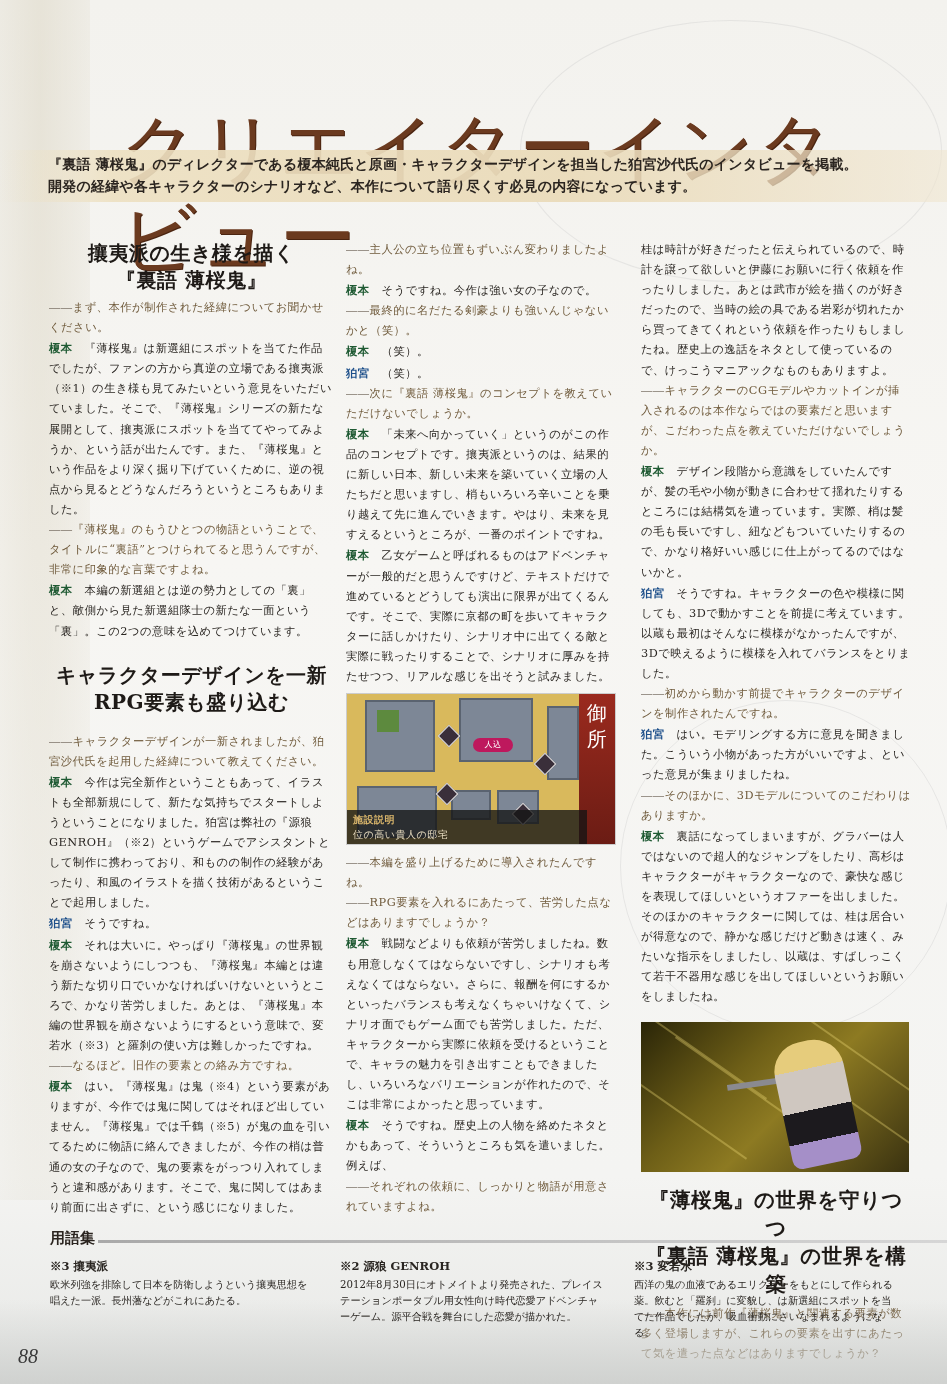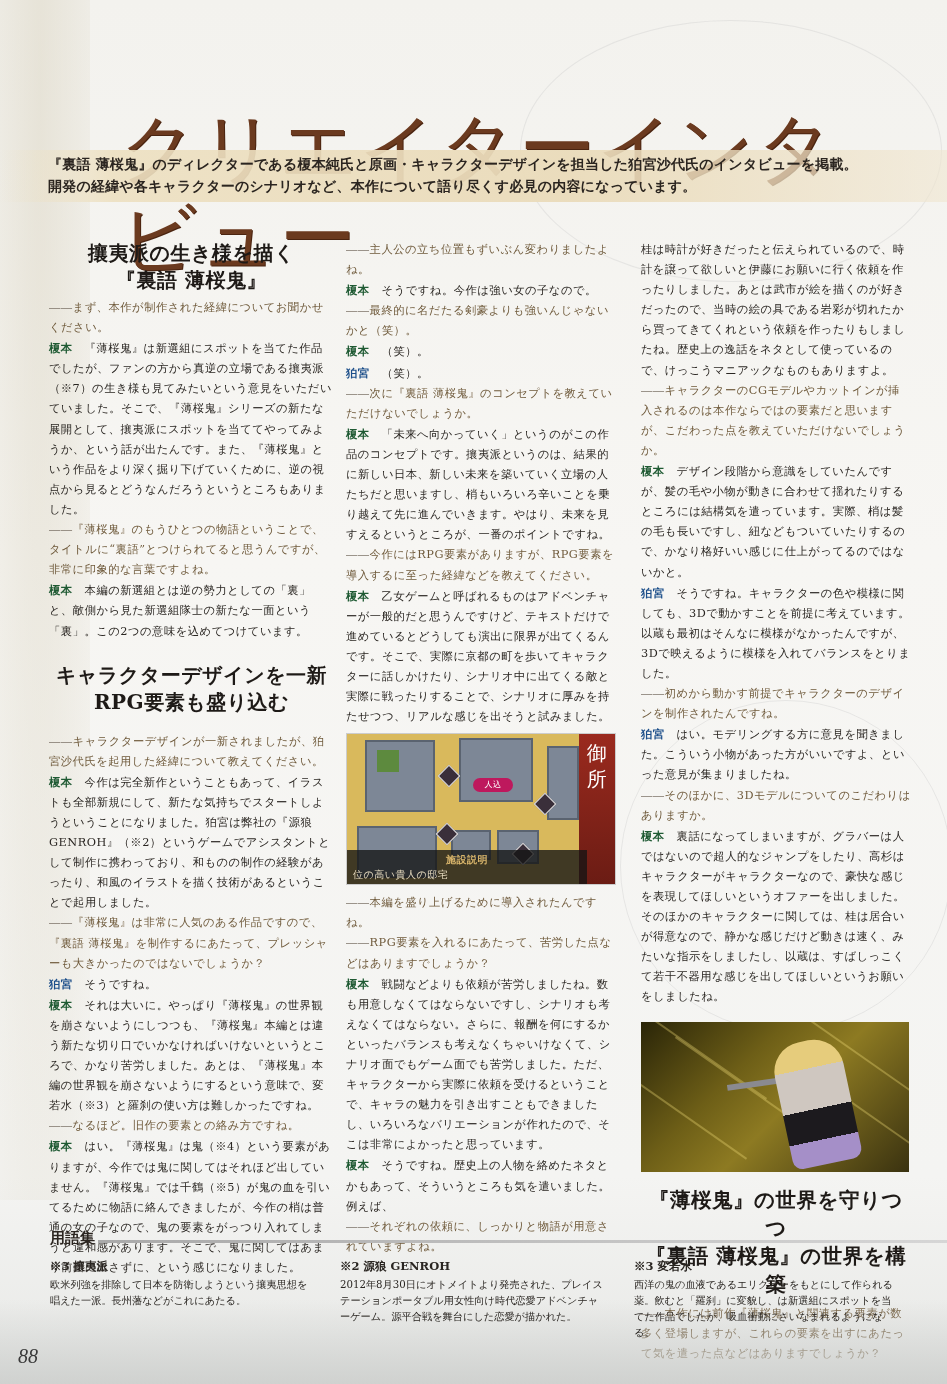--- a/index.html
+++ b/index.html
@@ -47,21 +47,21 @@
   .sp-eno { color: #1f5a33; }
   .sp-sako { color: #1d4f8a; }
   .img-map {
     width: 268px; height: 150px; margin: 6px 0 8px 0; position: relative; overflow: hidden;
     background: #d9b95c; border: 1px solid #ccc;
   }
   .img-map .blk { position: absolute; background: #7d8796; border: 2px solid #5a6370; }
   .img-map .grn { position: absolute; background: #5d8a3e; }
   .img-map .banner { position: absolute; right: 0; top: 0; width: 36px; height: 150px; background: linear-gradient(180deg,#9b2a1e,#6b1c14); color: #fff; font-size: 20px; line-height: 26px; text-align: center; padding-top: 6px; box-sizing: border-box; }
   .img-map .caption { position: absolute; left: 0; bottom: 0; width: 240px; height: 34px; background: rgba(20,20,20,.78); color: #e8dcc0; font-size: 10px; line-height: 15px; padding: 2px 6px; box-sizing: border-box; }
-  .img-map .cap-title { color: #d6b36a; font-weight: bold; text-align: center; }
+  .img-map .cap-title { color: #d6b36a; font-weight: bold; }
   .img-map .chip { position: absolute; left: 126px; top: 44px; width: 40px; height: 14px; border-radius: 7px; background: #be185d; color: #fff; font-size: 8px; line-height: 14px; text-align: center; }
   .img-map .char { position: absolute; width: 14px; height: 14px; background: #3a2f3a; transform: rotate(45deg); border: 1px solid #eee; }
   .img-action {
     width: 268px; height: 150px; margin: 14px 0 14px 0; position: relative; overflow: hidden;
     background: linear-gradient(135deg, #2a2508 0%, #6e5f17 35%, #8d7a22 55%, #3a3210 100%);
   }
   .img-action .streak { position: absolute; height: 2px; width: 160px; background: rgba(240,220,120,.35); transform: rotate(35deg); }
   .img-action .figure { position: absolute; left: 140px; top: 18px; width: 70px; height: 125px; background: linear-gradient(180deg,#e6cc7c 0,#e6cc7c 22%,#cfc7c0 22%,#cfc7c0 55%,#1c1a1e 55%,#1c1a1e 80%,#a58fc8 80%); border-radius: 30px 30px 10px 10px; transform: rotate(-12deg); }
   .img-action .gun { position: absolute; left: 86px; top: 58px; width: 70px; height: 6px; background: #8a8a90; transform: rotate(-8deg); }
   .heading3 { font-size: 20.5px; line-height: 28px; }
@@ -100,46 +100,44 @@
   <div>『裏語 薄桜鬼』のディレクターである榎本純氏と原画・キャラクターデザインを担当した狛宮沙代氏のインタビューを掲載。</div>
   <div>開発の経緯や各キャラクターのシナリオなど、本作について語り尽くす必見の内容になっています。</div>
 </div>
 
 <div class="col col1">
   <div class="heading">
     <div>攘夷派の生き様を描く</div>
     <div>『裏語 薄桜鬼』</div>
   </div>
   <p class="p q"><span class="dash">――</span><span>まず、本作が制作された経緯についてお聞かせください。</span></p>
-  <p class="p"><span class="sp sp-eno">榎本</span><span>『薄桜鬼』は新選組にスポットを当てた作品でしたが、ファンの方から真逆の立場である攘夷派（※7）の生き様も見てみたいという意見をいただいていました。そこで、『薄桜鬼』シリーズの新たな展開として、攘夷派にスポットを当ててやってみようか、という話が出たんです。また、『薄桜鬼』という作品をより深く掘り下げていくために、逆の視点から見るとどうなんだろうというところもありました。</span></p>
+  <p class="p"><span class="sp sp-eno">榎本</span><span>『薄桜鬼』は新選組にスポットを当てた作品でしたが、ファンの方から真逆の立場である攘夷派（※1）の生き様も見てみたいという意見をいただいていました。そこで、『薄桜鬼』シリーズの新たな展開として、攘夷派にスポットを当ててやってみようか、という話が出たんです。また、『薄桜鬼』という作品をより深く掘り下げていくために、逆の視点から見るとどうなんだろうというところもありました。</span></p>
   <p class="p q"><span class="dash">――</span><span>『薄桜鬼』のもうひとつの物語ということで、タイトルに“裏語”とつけられてると思うんですが、非常に印象的な言葉ですよね。</span></p>
   <p class="p"><span class="sp sp-eno">榎本</span><span>本編の新選組とは逆の勢力としての「裏」と、敵側から見た新選組隊士の新たな一面という「裏」。この2つの意味を込めてつけています。</span></p>
 
   <div class="heading" style="margin-top:20px;margin-bottom:16px;">
     <div>キャラクターデザインを一新</div>
     <div>RPG要素も盛り込む</div>
   </div>
   <p class="p q"><span class="dash">――</span><span>キャラクターデザインが一新されましたが、狛宮沙代氏を起用した経緯について教えてください。</span></p>
   <p class="p"><span class="sp sp-eno">榎本</span><span>今作は完全新作ということもあって、イラストも全部新規にして、新たな気持ちでスタートしようということになりました。狛宮は弊社の『源狼 GENROH』（※2）というゲームでアシスタントとして制作に携わっており、和ものの制作の経験があったり、和風のイラストを描く技術があるということで起用しました。</span></p>
-  <p class="p q"><span class="dash">――</span><span>『薄桜鬼』は非常に人気のある作品ですので、『裏語 薄桜鬼』を制作するにあたって、プレッシャーも大きかったのではないでしょうか？</span></p>
   <p class="p"><span class="sp sp-sako">狛宮</span><span>そうですね。</span></p>
   <p class="p"><span class="sp sp-eno">榎本</span><span>それは大いに。やっぱり『薄桜鬼』の世界観を崩さないようにしつつも、『薄桜鬼』本編とは違う新たな切り口でいかなければいけないというところで、かなり苦労しました。あとは、『薄桜鬼』本編の世界観を崩さないようにするという意味で、変若水（※3）と羅刹の使い方は難しかったですね。</span></p>
   <p class="p q"><span class="dash">――</span><span>なるほど。旧作の要素との絡み方ですね。</span></p>
   <p class="p"><span class="sp sp-eno">榎本</span><span>はい。『薄桜鬼』は鬼（※4）という要素がありますが、今作では鬼に関してはそれほど出していません。『薄桜鬼』では千鶴（※5）が鬼の血を引いてるために物語に絡んできましたが、今作の梢は普通の女の子なので、鬼の要素をがっつり入れてしまうと違和感があります。そこで、鬼に関してはあまり前面に出さずに、という感じになりました。</span></p>
 </div>
 
 <div class="col col2">
   <p class="p q"><span class="dash">――</span><span>主人公の立ち位置もずいぶん変わりましたよね。</span></p>
   <p class="p"><span class="sp sp-eno">榎本</span><span>そうですね。今作は強い女の子なので。</span></p>
   <p class="p q"><span class="dash">――</span><span>最終的に名だたる剣豪よりも強いんじゃないかと（笑）。</span></p>
   <p class="p"><span class="sp sp-eno">榎本</span><span>（笑）。</span></p>
   <p class="p"><span class="sp sp-sako">狛宮</span><span>（笑）。</span></p>
   <p class="p q"><span class="dash">――</span><span>次に『裏語 薄桜鬼』のコンセプトを教えていただけないでしょうか。</span></p>
   <p class="p"><span class="sp sp-eno">榎本</span><span>「未来へ向かっていく」というのがこの作品のコンセプトです。攘夷派というのは、結果的に新しい日本、新しい未来を築いていく立場の人たちだと思いますし、梢もいろいろ辛いことを乗り越えて先に進んでいきます。やはり、未来を見すえるというところが、一番のポイントですね。</span></p>
-  <p class="p q"><span class="dash">――</span><span>今作にはRPG要素がありますが、RPG要素を導入するに至った経緯などを教えてください。</span></p>
   <p class="p"><span class="sp sp-eno">榎本</span><span>乙女ゲームと呼ばれるものはアドベンチャーが一般的だと思うんですけど、テキストだけで進めているとどうしても演出に限界が出てくるんです。そこで、実際に京都の町を歩いてキャラクターに話しかけたり、シナリオ中に出てくる敵と実際に戦ったりすることで、シナリオに厚みを持たせつつ、リアルな感じを出そうと試みました。</span></p>
 
   <div class="img-map">
     <div class="blk" style="left:18px;top:6px;width:66px;height:68px;"></div>
     <div class="grn" style="left:30px;top:16px;width:22px;height:22px;"></div>
     <div class="blk" style="left:112px;top:4px;width:70px;height:60px;"></div>
     <div class="blk" style="left:200px;top:12px;width:28px;height:70px;"></div>
     <div class="blk" style="left:10px;top:92px;width:76px;height:48px;"></div>
     <div class="blk" style="left:104px;top:96px;width:36px;height:26px;"></div>
     <div class="blk" style="left:150px;top:96px;width:38px;height:30px;"></div>

